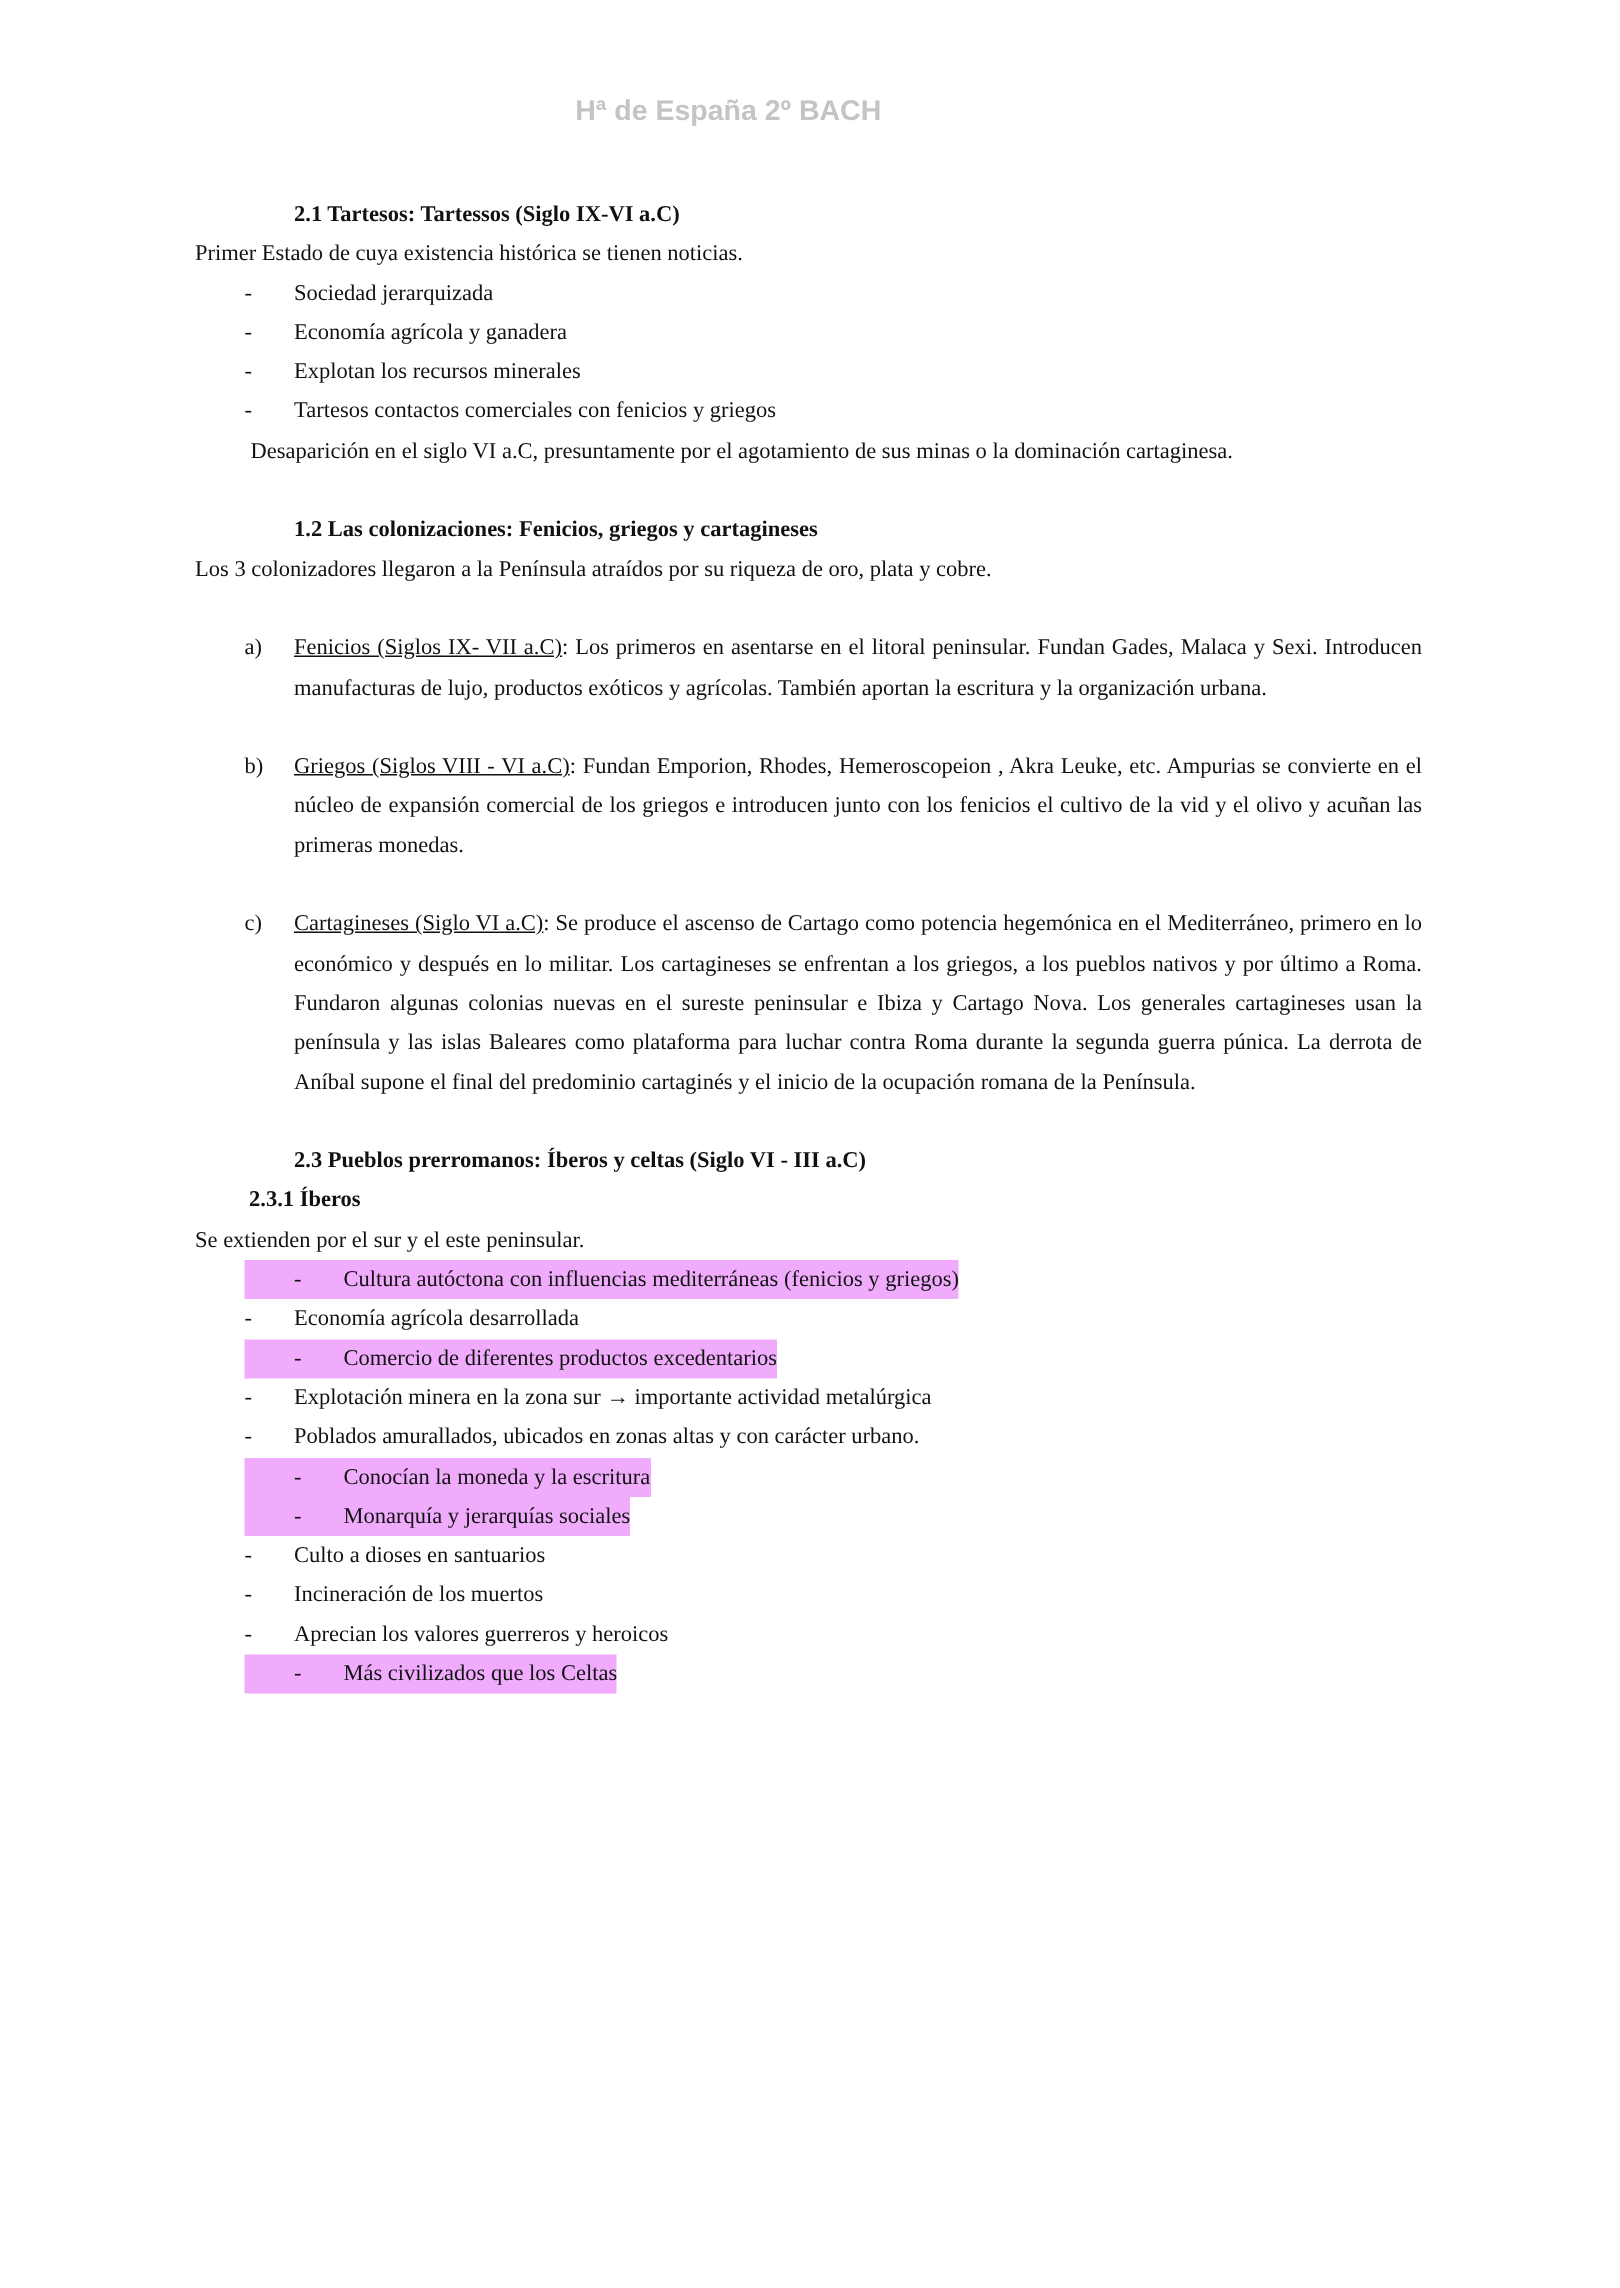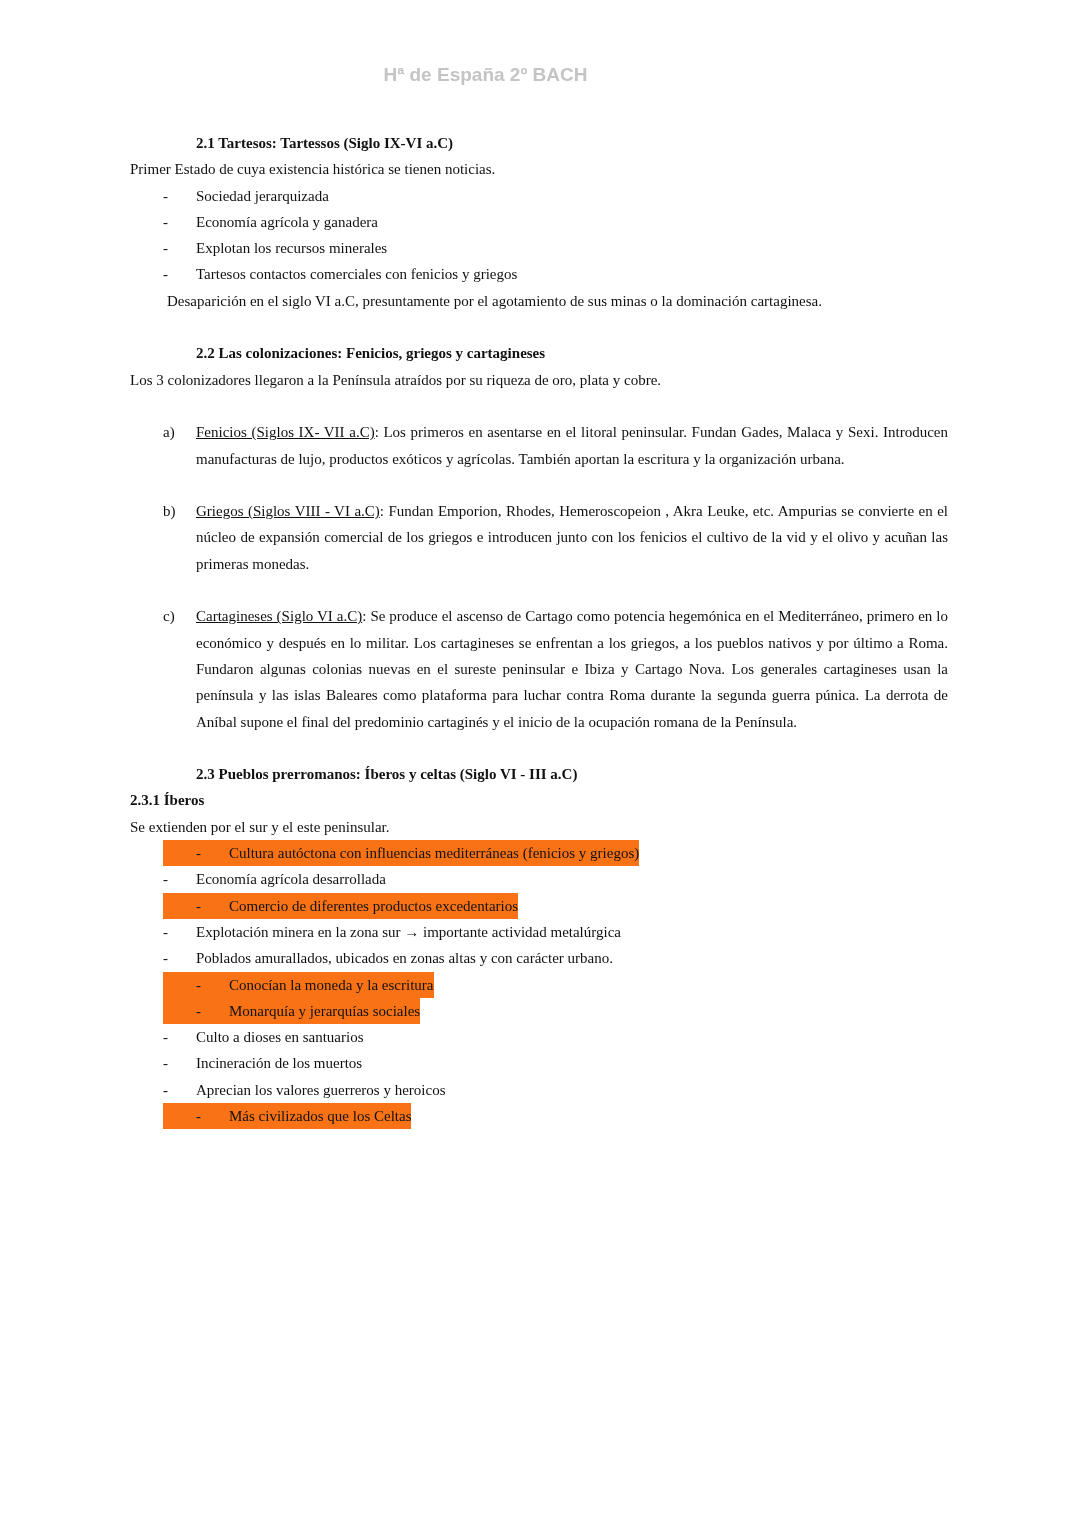--- a/index.html
+++ b/index.html
@@ -2,28 +2,28 @@
 <html><head>
 <meta charset="utf-8">
 <style>
   html, body { margin: 0; padding: 0; background: #ffffff; }
   body { width: 1080px; height: 1525px; position: relative; overflow: hidden;
          font-family: "Liberation Serif", serif; color: #111111; }
   .header { position: absolute; top: 64px; left: 0; width: 971px; text-align: center;
             font-family: "Liberation Sans", sans-serif; font-weight: bold; font-size: 19px; color: #c4c4c4; }
   .page { position: absolute; left: 130px; top: 130px; width: 818px; font-size: 15px; line-height: 26.3px; }
   .h2 { font-weight: bold; padding-left: 66px; }
-  .h3 { font-weight: bold; }
+  .h3 { font-weight: bold; margin-left: 36px; }
   p { margin: 0; }
   .justify { text-align: justify; text-align-last: left; margin-left: 37px; }
   .spacer { height: 26.3px; }
   .blist { margin: 0; padding: 0; list-style: none; }
   .blist li { position: relative; padding-left: 66px; }
   .blist .dash { position: absolute; left: 33px; }
-  .hl { background: #f97316; display: inline-block; margin-left: -33px; padding-left: 33px; padding-right: 0; }
+  .hl { background: #f0abfc; display: inline-block; margin-left: -33px; padding-left: 33px; padding-right: 0; }
   .alist { margin: 0; padding: 0; list-style: none; }
   .alist li { position: relative; padding-left: 66px; text-align: justify; text-align-last: left; }
   .alist .letter { position: absolute; left: 33px; }
   .ul { text-decoration: underline; margin-top: 40px; }
 </style>
 </head>
 <body>
 
 <div class="header">Hª de España 2º BACH</div>
 
@@ -37,21 +37,21 @@
       <li><span class="dash">-</span><span>Economía agrícola y ganadera</span></li>
       <li><span class="dash">-</span><span>Explotan los recursos minerales</span></li>
       <li><span class="dash">-</span><span>Tartesos contactos comerciales con fenicios y griegos</span></li>
     </ul>
     <p class="justify">Desaparición en el siglo VI a.C, presuntamente por el agotamiento de sus minas o la dominación cartaginesa.</p>
   </section>
 
   <div class="spacer"></div>
 
   <section>
-    <p class="h2">2.2 Las colonizaciones: Fenicios, griegos y cartagineses</p>
+    <p class="h2">1.2 Las colonizaciones: Fenicios, griegos y cartagineses</p>
     <p>Los 3 colonizadores llegaron a la Península atraídos por su riqueza de oro, plata y cobre.</p>
     <div class="spacer"></div>
     <ol class="alist">
       <li>
         <span class="letter">a)</span><span class="ul">Fenicios (Siglos IX- VII a.C)</span><span>: Los primeros en asentarse en el litoral peninsular. Fundan Gades, Malaca y Sexi. Introducen manufacturas de lujo, productos exóticos y agrícolas. También aportan la escritura y la organización urbana.</span>
       </li>
       <li class="spacer"></li>
       <li>
         <span class="letter">b)</span><span class="ul">Griegos (Siglos VIII - VI a.C)</span><span>: Fundan Emporion, Rhodes, Hemeroscopeion , Akra Leuke, etc. Ampurias se convierte en el núcleo de expansión comercial de los griegos e introducen junto con los fenicios el cultivo de la vid y el olivo y acuñan las primeras monedas.</span>
       </li>

